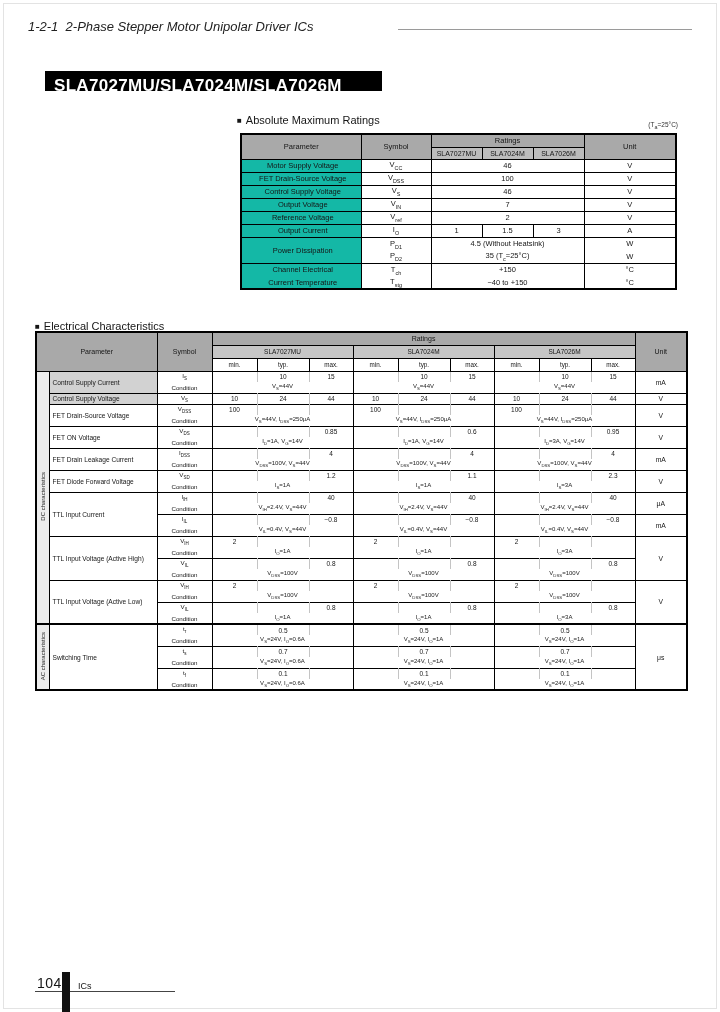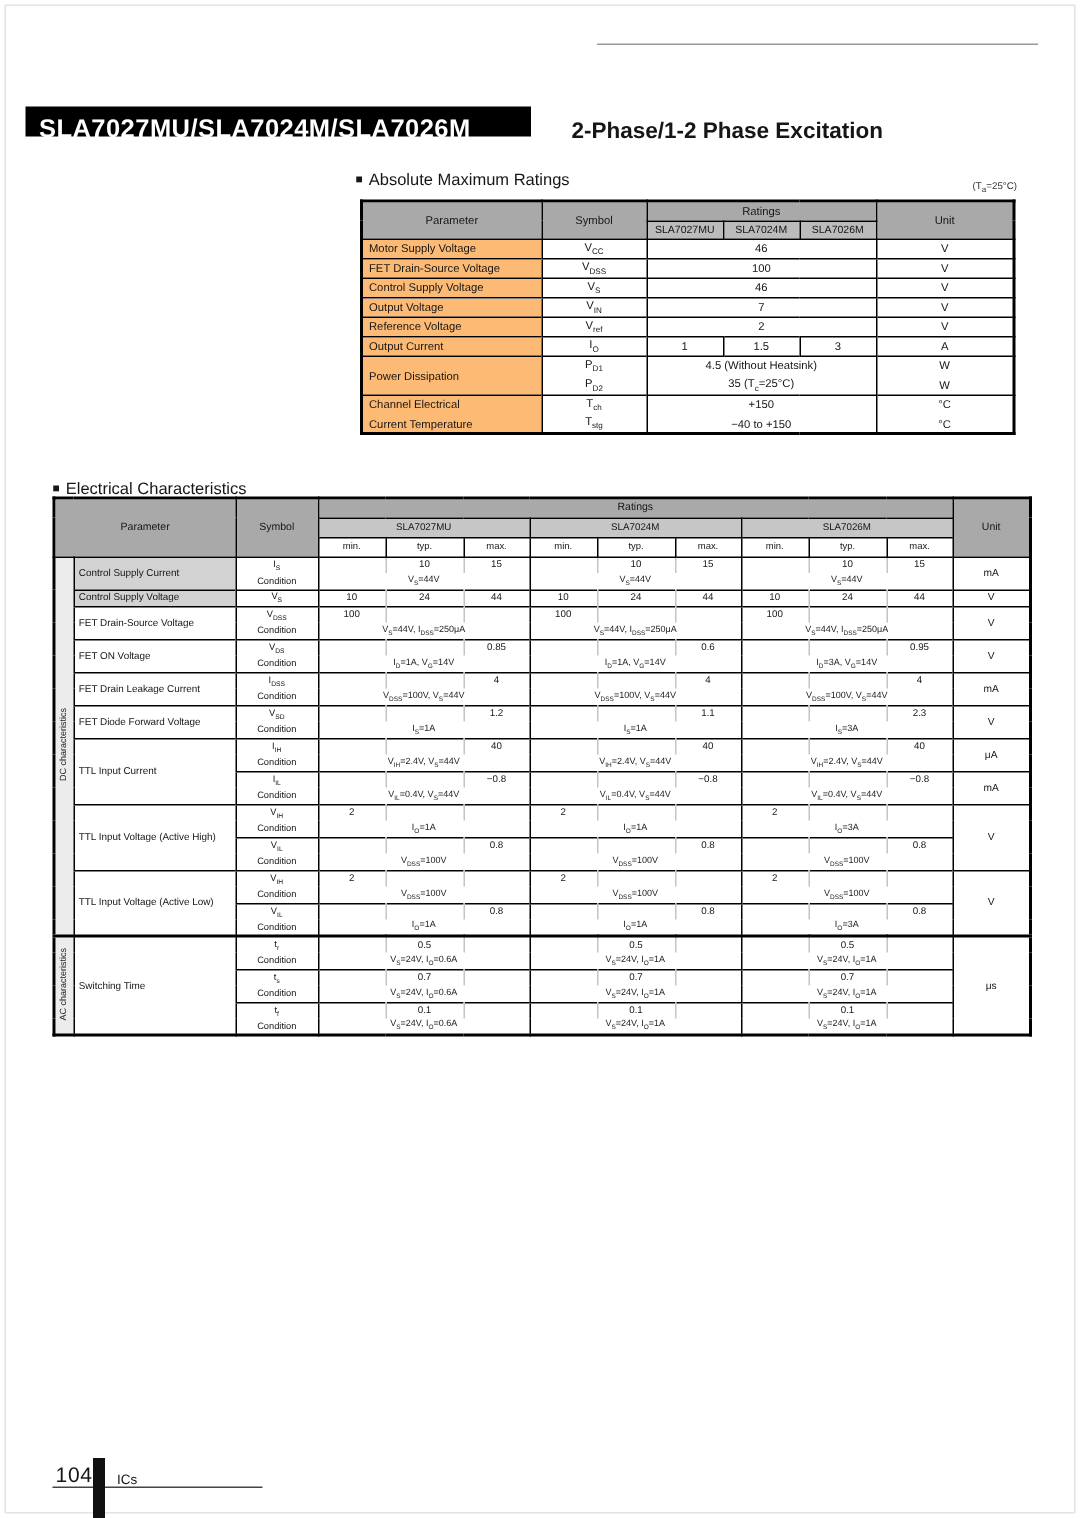--- a/index.html
+++ b/index.html
@@ -3,42 +3,42 @@
 <meta charset="utf-8">
 <style>
   *{margin:0;padding:0;box-sizing:border-box}
   html,body{width:720px;height:1012px;background:#fdfdfd;font-family:"Liberation Sans",sans-serif;color:#161616}
   .page{position:absolute;left:0;top:0;width:720px;height:1012px;background:#fff;overflow:hidden}
   .frame{position:absolute;left:3px;top:3px;right:3px;bottom:3px;border:1px solid #e3e3e3;pointer-events:none}
 
   .breadcrumb{position:absolute;left:28px;top:19px;font-size:13px;font-style:italic;white-space:pre;color:#222}
   .breadcrumb-rule{position:absolute;left:398px;top:29px;width:294px;height:1px;background:#9a9a9a}
 
-  .title-bar{position:absolute;left:17px;top:71px;width:337px;height:20px;background:#000;color:#fff;
+  .title-bar{position:absolute;left:45px;top:71px;width:337px;height:20px;background:#000;color:#fff;
     font-size:17px;font-weight:bold;line-height:30px;padding-left:9px;letter-spacing:.3px;white-space:nowrap}
   .subtitle{position:absolute;left:381px;top:79px;font-size:15px;font-weight:bold;white-space:nowrap}
 
   .sec-title{position:absolute;font-size:11px;font-weight:normal;white-space:nowrap}
   .sec-title::before{content:"■";font-size:8px;margin-right:4px;vertical-align:1px}
   #amr-title{left:237px;top:114px}
   #ec-title{left:35px;top:320px}
   .amr-note{position:absolute;left:0;top:121px;width:678px;text-align:right;font-size:6.5px;color:#333}
 
   table.dt{border-collapse:collapse;table-layout:fixed;position:absolute;background:#fff}
   .dt th,.dt td{overflow:hidden;white-space:nowrap;text-align:center;vertical-align:middle;font-weight:normal;padding:0 1px}
   .dt sub{font-size:.72em}
 
   
   #amr{left:240px;top:133px;width:435px;font-size:7.5px;border:2px solid #000}
   #amr thead th{background:#a9a9a9;border:1px solid #000;height:13px}
   #amr thead tr.dev th{background:#bcbcbc;height:12px;font-size:7px}
   #amr tbody tr{height:13px;border-top:1px solid #000}
   #amr tbody tr.nt{border-top:0}
   #amr td{border-left:1px solid #000}
-  #amr td.param{background:#fdba74;text-align:left;padding-left:4px}
+  #amr td.param{background:#14b8a6;text-align:center;padding-left:4px}
   #amr td.vsep{border-left:1px solid #000}
 
   
   #ec{left:35px;top:331px;width:651px;font-size:6.5px;border:2px solid #000}
   #ec thead th{border:1px solid #000;background:#a9a9a9;height:13px;font-size:7px}
   #ec thead tr.dev th{background:#c6c6c6;height:13px;font-size:6.5px}
   #ec thead tr.mtm th{background:#fff;height:13px;font-size:6.3px}
   #ec tbody tr{height:11px;border-top:1px solid #000}
   #ec tbody tr.cond{border-top:0}
   #ec tbody tr.hv{border-top:2px solid #000}
@@ -57,24 +57,24 @@
   .footer-page{position:absolute;left:37px;top:975px;font-size:14px;letter-spacing:.5px}
   .footer-bar{position:absolute;left:62px;top:972px;width:8px;height:40px;background:#111}
   .footer-label{position:absolute;left:78px;top:981px;font-size:9px}
 </style>
 </head>
 <body>
 
 <div class="page">
   <div class="frame"></div>
 
+  <div class="breadcrumb">1-2-1  2-Phase Stepper Motor Unipolar Driver ICs</div>
   <div class="breadcrumb-rule"></div>
 
   <div class="title-bar">SLA7027MU/SLA7024M/SLA7026M</div>
-  <div class="subtitle">2-Phase/1-2 Phase Excitation</div>
 
   <div class="sec-title" id="amr-title">Absolute Maximum Ratings</div>
   <div class="amr-note">(T<sub>a</sub>=25°C)</div>
 
   <table class="dt" id="amr">
     <colgroup>
       <col style="width:120px">
         <col style="width:70px">
       <col style="width:51px">
         <col style="width:51px">

